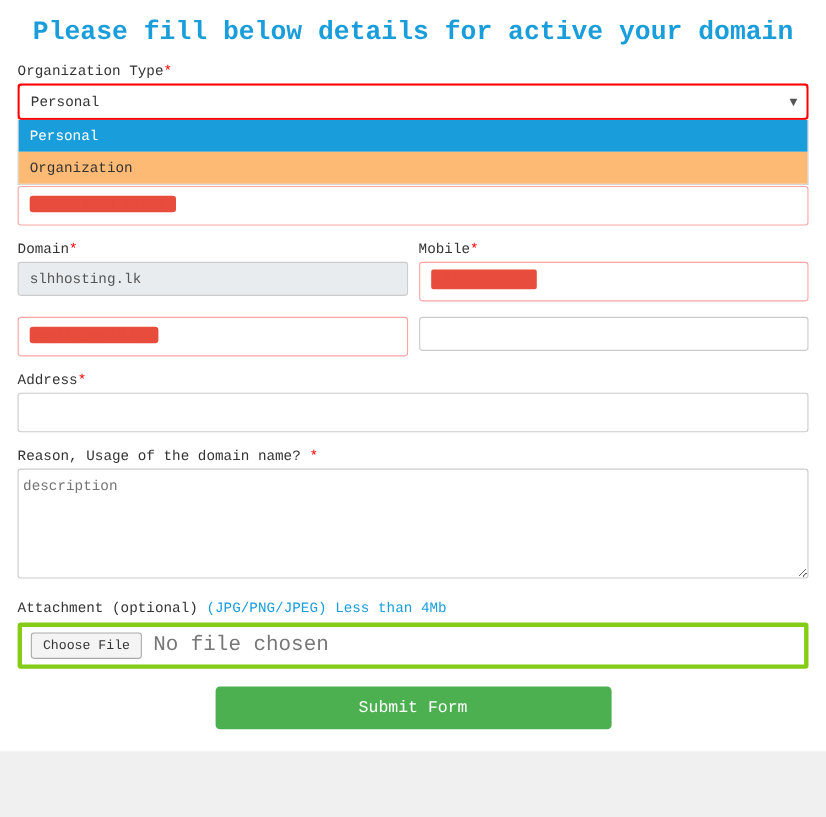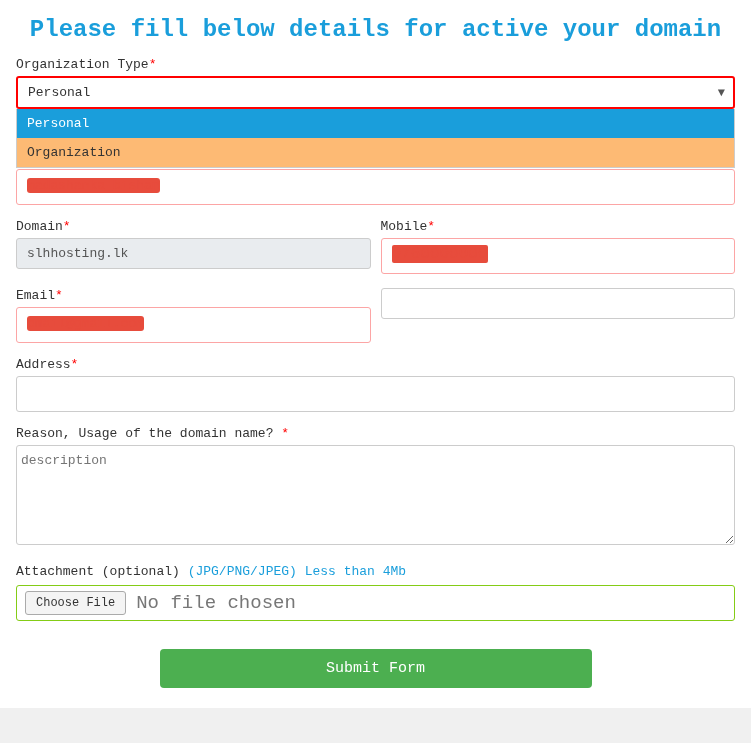--- a/index.html
+++ b/index.html
@@ -174,47 +174,46 @@
       color: #333;
       margin-bottom: 6px;
     }
 
     .attachment-note {
       color: #1a9edb;
       font-size: 13px;
     }
 
     .file-input-wrapper {
-      border: 1px solid #84cc16;
+      border: 4px solid #84cc16;
       border-radius: 3px;
       padding: 5px 8px;
       display: flex;
-      align-items: center;
       gap: 10px;
     }
 
     .choose-file-btn {
       padding: 4px 10px;
       border: 1px solid #aaa;
       border-radius: 3px;
       background: #f4f4f4;
       font-size: 12px;
       cursor: pointer;
       color: #333;
     }
 
     .no-file-text {
       font-size: 19px;
       color: #777;
     }
 
     .submit-btn {
       display: block;
-      width: 432px;
-      margin: 28px auto 0 auto;
+      width: 360px;
+      margin: 16px auto 0 auto;
       padding: 11px 20px;
       background: #4caf50;
       color: #fff;
       border: none;
       border-radius: 4px;
       font-size: 15px;
       cursor: pointer;
       text-align: center;
     }
 
@@ -275,23 +274,20 @@
           <span>Mobile</span><span class="required">*</span>
         </label>
         <div class="full-width-border" style="padding: 6px 10px; min-height: 36px;">
           <span class="mobile-redacted" style="background:#e74c3c;color:#e74c3c;border-radius:2px;">0760000000</span>
         </div>
       </div>
     </div>
 
     <div class="form-row">
       <div class="form-col">
-        <label class="field-label">
-          <span>Email</span><span class="required">*</span>
-        </label>
         <div class="full-width-border" style="padding: 6px 10px; min-height: 36px;">
           <span class="redacted-text">email@gmail.com</span>
         </div>
       </div>
       <div class="form-col">
         <input type="text" class="form-input" value="" style="">
       </div>
     </div>
 
     <div class="form-group">

